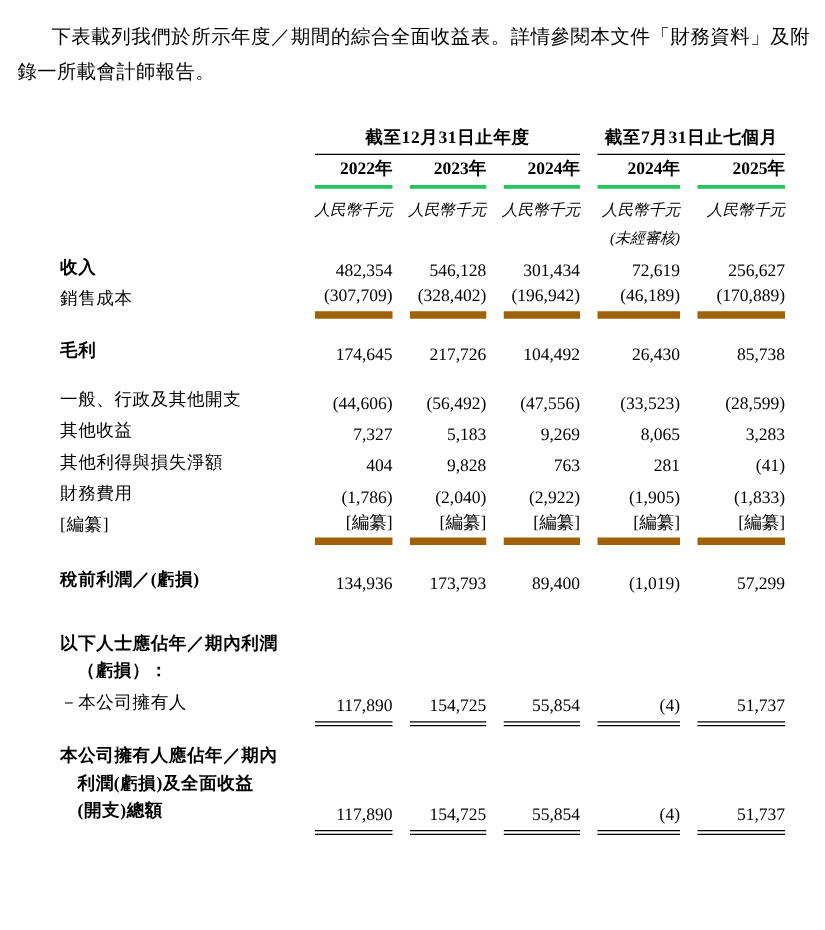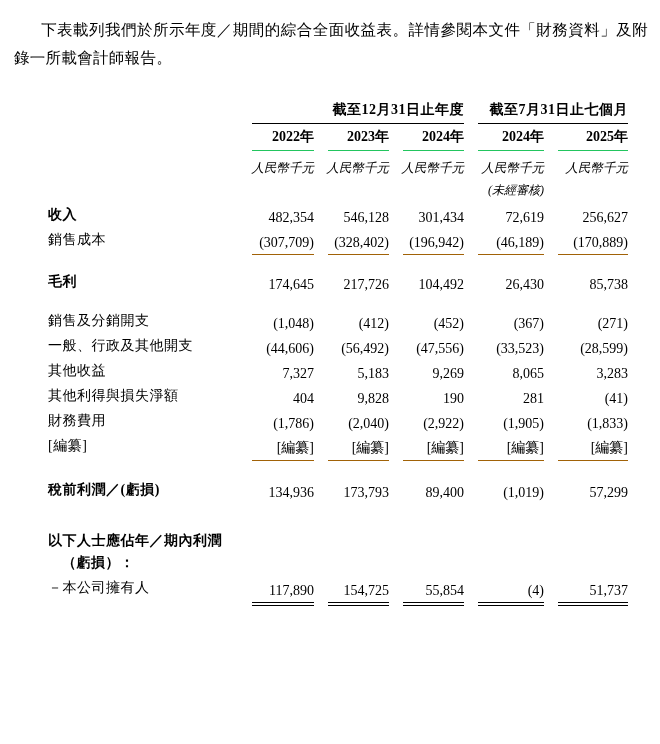--- a/index.html
+++ b/index.html
@@ -24,44 +24,44 @@
 
   col.c-label { width:190px; }
   col.c1 { width:76px; } col.c2 { width:75px; } col.c3 { width:75px; }
   col.c4 { width:80px; } col.c5 { width:84px; }
 
   .cell { margin-left:14px; text-align:right; white-space:nowrap; }
 
   
   tr.grp td { height:26px; }
   .grouphead {
-    font-weight:bold; font-size:14px;
+    text-align:center; font-weight:bold; font-size:14px;
     border-bottom:1px solid #000; padding-bottom:4px; letter-spacing:0.5px;
   }
   tr.yrs td { height:27px; }
   .yearhead {
     font-weight:bold; font-size:14px;
-    border-bottom:1px solid #22c55e; padding-bottom:4px;
+    border-bottom:3px solid #22c55e; padding-bottom:4px;
   }
   tr.units td { height:28px; }
   .unithead { font-style:italic; font-size:12.5px; padding-bottom:2px;margin-left:12px; }
   tr.notes td { height:22px; }
   .notehead { font-style:italic; font-size:12px; padding-bottom:2px; }
 
   
   tr.row td { height:25px; font-size:14px; }
   td.label {
     font-size:15px; line-height:22px; text-align:left;
     white-space:nowrap; letter-spacing:0.5px;
   }
   td.label .cont { display:block; padding-left:1em; }
   tr.bold td.label { font-weight:bold;margin-top:17px; }
 
   tr.rule-single .cell.num {
-    border-bottom:1px solid #a16207; padding-bottom:3px;
+    border-bottom:6px solid #a16207; padding-bottom:3px;
   }
   tr.rule-single td.label, tr.rule-double td.label { padding-bottom:4px; }
   tr.rule-double .cell.num {
     border-bottom:1px solid #000; padding-bottom:3px;
     position:relative;
   }
   tr.rule-double .cell.num::after {
     content:""; position:absolute; left:0; right:0; bottom:-4px;
     border-bottom:1px solid #000;
   }
@@ -194,38 +194,20 @@
             <div class="cell num">26,430</div>
           </td>
           <td>
             <div class="cell num">85,738</div>
           </td>
         </tr>
         <tr class="spacer">
           <td colspan="6" style="height: 14px;"></td>
         </tr>
         <tr class="row">
-          <td colspan="1" class="label"><span>銷售及分銷開支</span></td>
-          <td>
-            <div class="cell num">(1,048)</div>
-          </td>
-          <td>
-            <div class="cell num">(412)</div>
-          </td>
-          <td>
-            <div class="cell num">(452)</div>
-          </td>
-          <td>
-            <div class="cell num">(367)</div>
-          </td>
-          <td>
-            <div class="cell num">(271)</div>
-          </td>
-        </tr>
-        <tr class="row">
           <td colspan="1" class="label"><span>一般、行政及其他開支</span></td>
           <td>
             <div class="cell num">(44,606)</div>
           </td>
           <td>
             <div class="cell num">(56,492)</div>
           </td>
           <td>
             <div class="cell num">(47,556)</div>
           </td>
@@ -256,21 +238,21 @@
         </tr>
         <tr class="row">
           <td colspan="1" class="label"><span>其他利得與損失淨額</span></td>
           <td>
             <div class="cell num">404</div>
           </td>
           <td>
             <div class="cell num">9,828</div>
           </td>
           <td>
-            <div class="cell num">190</div>
+            <div class="cell num">763</div>
           </td>
           <td>
             <div class="cell num">281</div>
           </td>
           <td>
             <div class="cell num">(41)</div>
           </td>
         </tr>
         <tr class="row">
           <td colspan="1" class="label"><span>財務費用</span></td>
@@ -351,16 +333,34 @@
           </td>
           <td>
             <div class="cell num">(4)</div>
           </td>
           <td>
             <div class="cell num">51,737</div>
           </td>
         </tr>
         <tr class="spacer">
           <td colspan="6" style="height: 17px;"></td>
+        </tr>
+        <tr class="row bold rule-double">
+          <td colspan="1" class="label"><span>本公司擁有人應佔年／期內</span><span class="cont">利潤(虧損)及全面收益</span><span class="cont">(開支)總額</span></td>
+          <td>
+            <div class="cell num">117,890</div>
+          </td>
+          <td>
+            <div class="cell num">154,725</div>
+          </td>
+          <td>
+            <div class="cell num">55,854</div>
+          </td>
+          <td>
+            <div class="cell num">(4)</div>
+          </td>
+          <td>
+            <div class="cell num">51,737</div>
+          </td>
         </tr>
       </tbody>
   </table>
 </div>
 
 </body></html>

